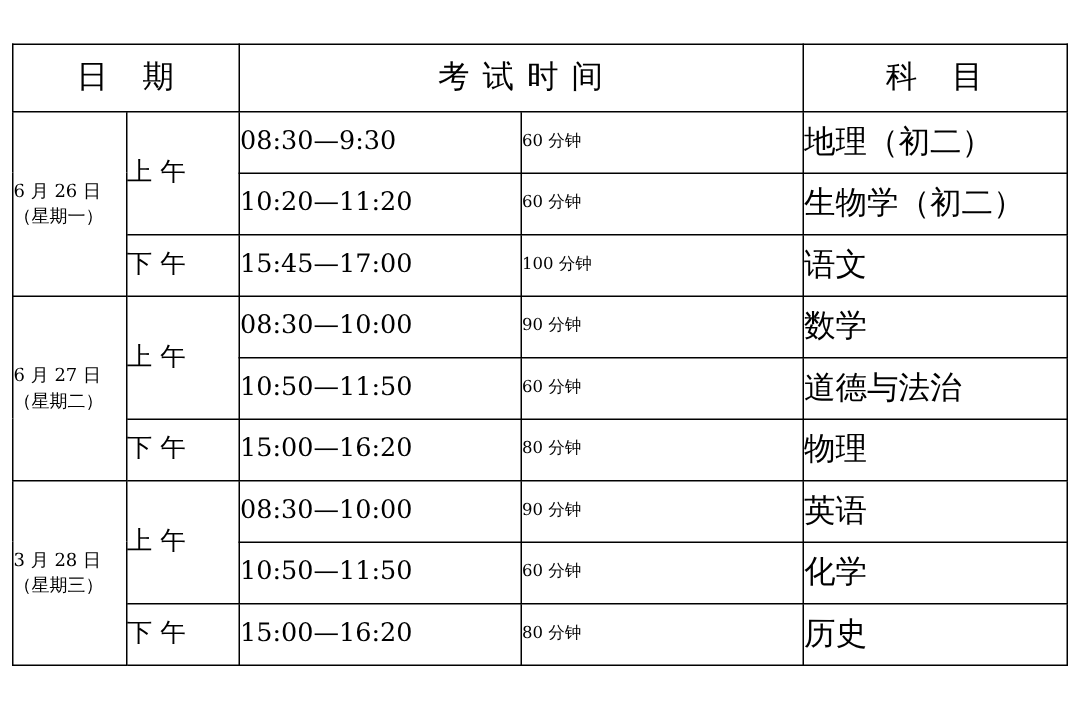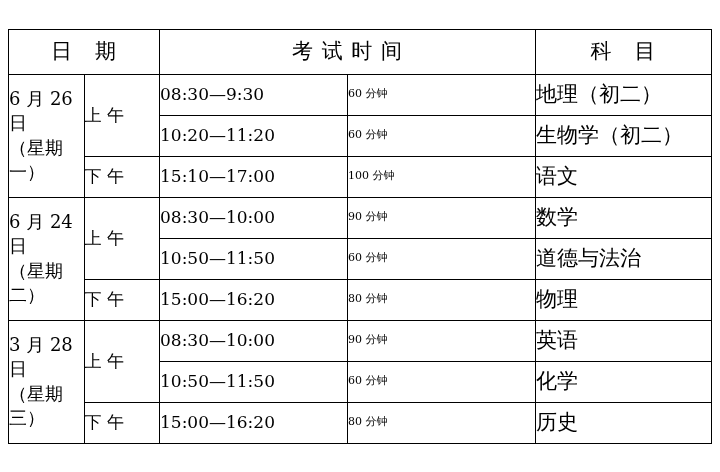--- a/index.html
+++ b/index.html
@@ -39,21 +39,21 @@
     height: 44px;
     font-size: 21px;
     letter-spacing: 1px;
   }
   .hdr-date { width: 150px; }
   .hdr-time { width: 375px; }
   .hdr-subj { width: 175px; }
 
   .cell-date {
     width: 150px;
-    font-size: 18px;
+    font-size: 12px;
     line-height: 1.9;
   }
   .cell-date .d-line { display: block; }
   .cell-ampm {
     width: 68px;
     font-size: 17px;
   }
   .cell-slot {
     width: 162px;
     font-size: 17px;
@@ -95,28 +95,28 @@
         <td class="cell-dur">60 分钟</td>
         <td class="cell-subj">地理（初二）</td>
       </tr>
       <tr class="body-row">
         <td class="cell-slot">10:20—11:20</td>
         <td class="cell-dur">60 分钟</td>
         <td class="cell-subj">生物学（初二）</td>
       </tr>
       <tr class="body-row">
         <td class="cell-ampm">下 午</td>
-        <td class="cell-slot">15:10—17:00</td>
+        <td class="cell-slot">15:45—17:00</td>
         <td class="cell-dur">100 分钟</td>
         <td class="cell-subj">语文</td>
       </tr>
 
       <tr class="body-row thick-top">
         <td class="cell-date" rowspan="3">
-          <span class="d-line">6 月 24 日</span>
+          <span class="d-line">6 月 27 日</span>
           <span class="d-line">（星期二）</span>
         </td>
         <td class="cell-ampm" rowspan="2">上 午</td>
         <td class="cell-slot">08:30—10:00</td>
         <td class="cell-dur">90 分钟</td>
         <td class="cell-subj">数学</td>
       </tr>
       <tr class="body-row">
         <td class="cell-slot">10:50—11:50</td>
         <td class="cell-dur">60 分钟</td>

